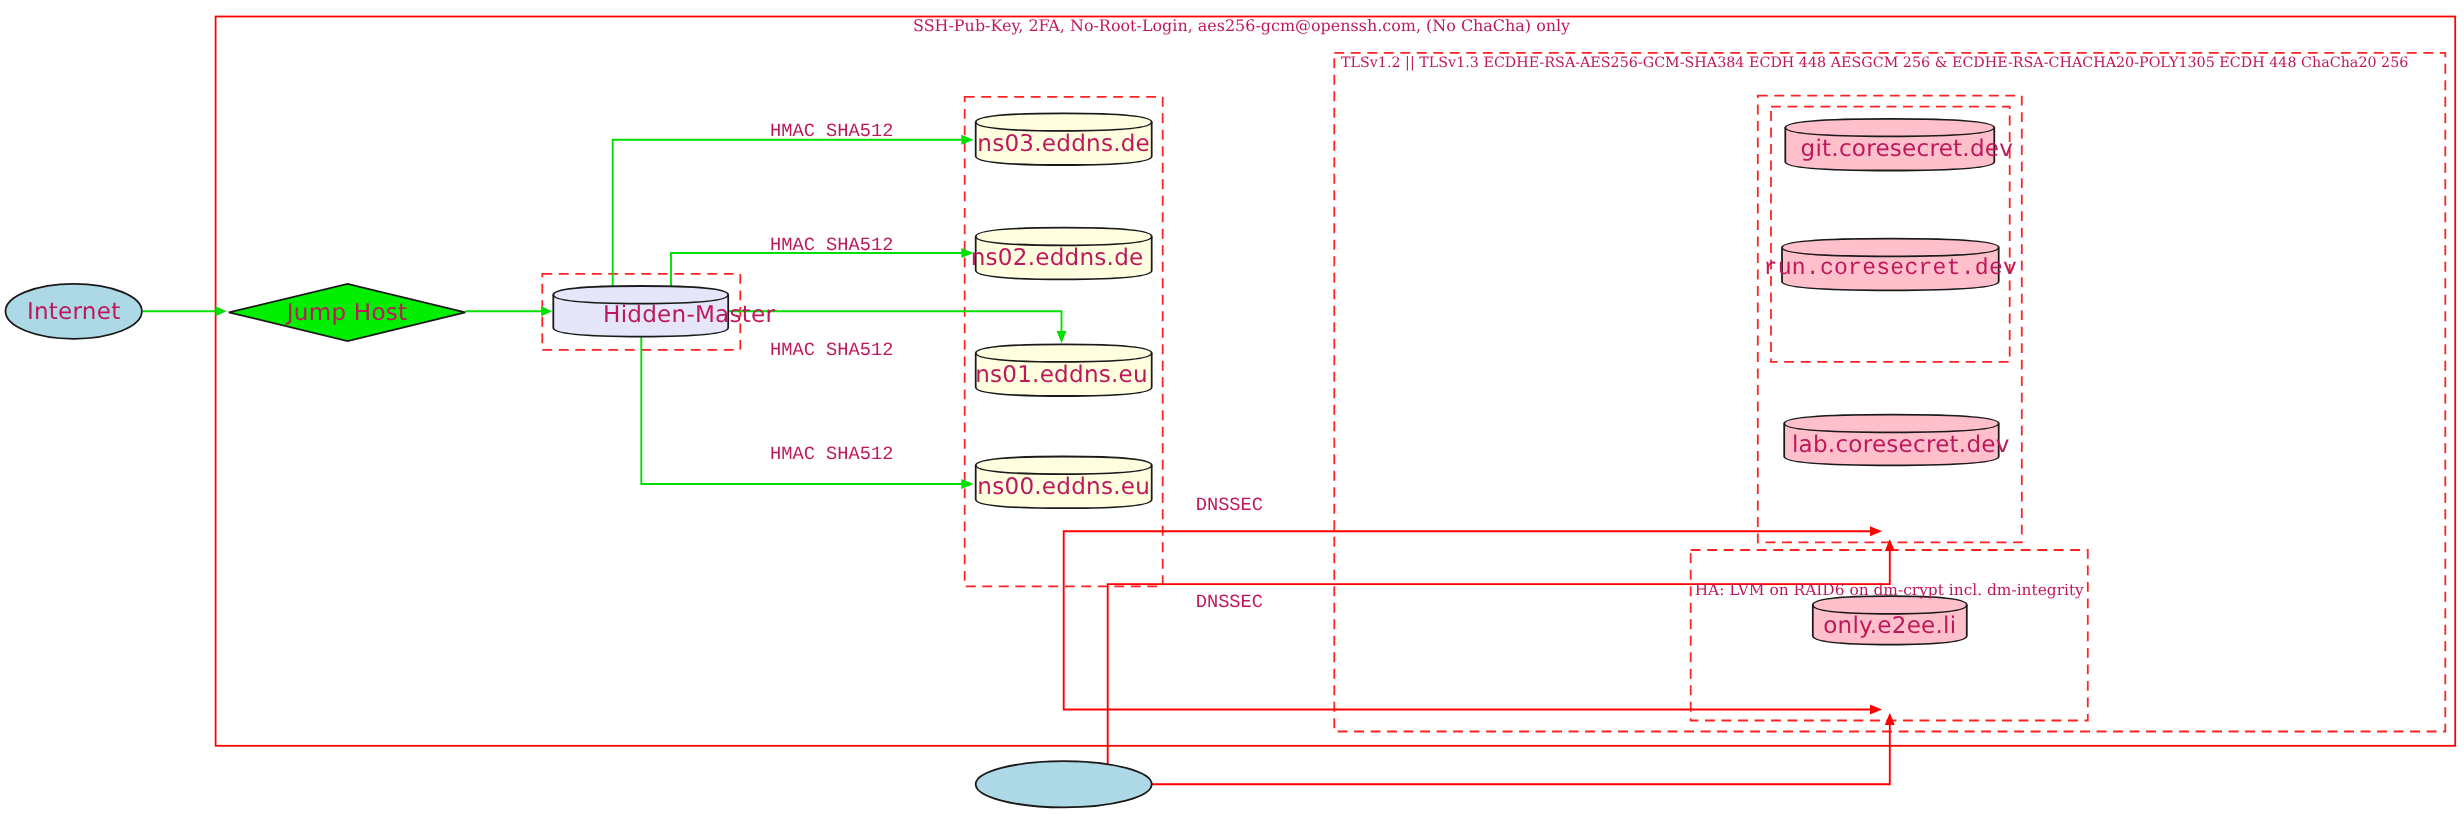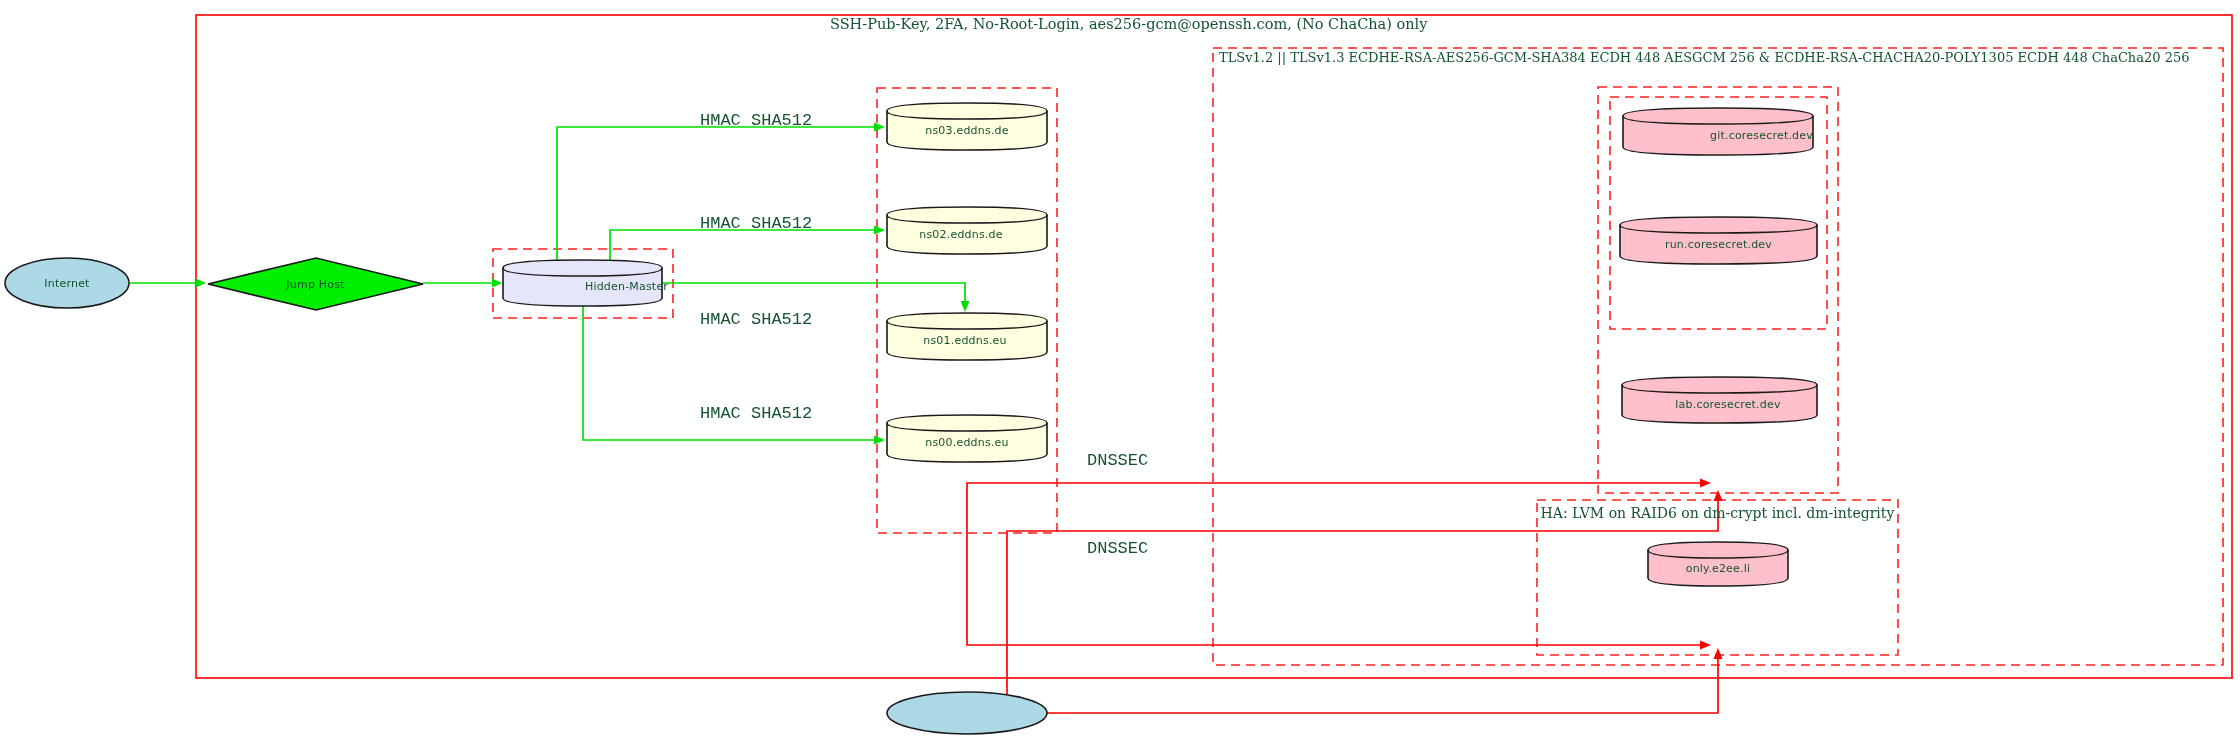--- a/index.html
+++ b/index.html
@@ -2,30 +2,30 @@
 <html><head>
 <meta charset="utf-8">
 <style>
   * { margin:0; padding:0; box-sizing:border-box; }
   html,body { background:#ffffff; }
   .stage {
     position:relative; width:2240px; height:744px; background:#ffffff;
     font-family:"DejaVu Sans", sans-serif; overflow:hidden;
   }
   .stage svg { position:absolute; left:0; top:0; }
-  .lbl { position:absolute; white-space:nowrap; color:#14532d; }
+  .lbl { position:absolute; white-space:nowrap; color:#be185d; }
   .cluster-lbl { font-family:"DejaVu Serif", serif; }
   .edge-lbl { font-family:Liberation Mono, monospace; font-size:17px; line-height:17px; }
   .node-lbl {
     display:flex; align-items:center; justify-content:center;
-    font-size:11px; line-height:1; letter-spacing:0.2px;
+    font-size:21px; line-height:1; letter-spacing:0.2px;
   }
   .ssh-lbl { font-size:14.5px; line-height:15px; }
   .tls-lbl { font-size:13px; line-height:14px; }
-  .ha-lbl  { font-size:14px; line-height:15px; text-align:center; }
+  .ha-lbl  { font-size:14px; line-height:15px; text-align:center;margin-top:24px; }
 </style>
 </head>
 <body>
 
 <div class="stage">
 
   <svg width="2240" height="744" viewBox="0 0 2240 744">
 
     <g>
       <rect x="196" y="15" width="2036" height="663" fill="none" stroke-width="1.6" stroke="#ff0000"></rect>
@@ -108,18 +108,18 @@
   <div class="lbl edge-lbl" style="left:1087px; top:452px;">DNSSEC</div>
   <div class="lbl edge-lbl" style="left:1087px; top:540px;">DNSSEC</div>
 
   <div class="lbl node-lbl" style="left:5px; top:258px; width:124px; height:50px;">Internet</div>
   <div class="lbl node-lbl" style="left:208px; top:258px; width:215px; height:52px;">Jump Host</div>
   <div class="lbl node-lbl" style="left:503px; top:266px; width:159px; height:40px;margin-left:44px;">Hidden-Master</div>
   <div class="lbl node-lbl" style="left:887px; top:111px; width:160px; height:39px;">ns03.eddns.de</div>
   <div class="lbl node-lbl" style="left:887px; top:215px; width:148px; height:39px;">ns02.eddns.de</div>
   <div class="lbl node-lbl" style="left:887px; top:321px; width:156px; height:39px;">ns01.eddns.eu</div>
   <div class="lbl node-lbl" style="left:887px; top:423px; width:160px; height:39px;">ns00.eddns.eu</div>
-  <div class="lbl node-lbl" style="left:1623px; top:116px; width:221px; height:39px;margin-left:28px;">git.coresecret.dev</div>
-  <div class="lbl node-lbl" style="left:1620px; top:225px; width:197px; height:39px;">run.coresecret.dev</div>
+  <div class="lbl node-lbl" style="left:1623px; top:116px; width:221px; height:39px;">git.coresecret.dev</div>
+  <div class="lbl node-lbl" style="left:1620px; top:225px; width:197px; height:39px;font-family:Liberation Mono, monospace;">run.coresecret.dev</div>
   <div class="lbl node-lbl" style="left:1622px; top:385px; width:212px; height:38px;">lab.coresecret.dev</div>
   <div class="lbl node-lbl" style="left:1648px; top:550px; width:140px; height:36px;">only.e2ee.li</div>
 
 </div>
 
 </body></html>

